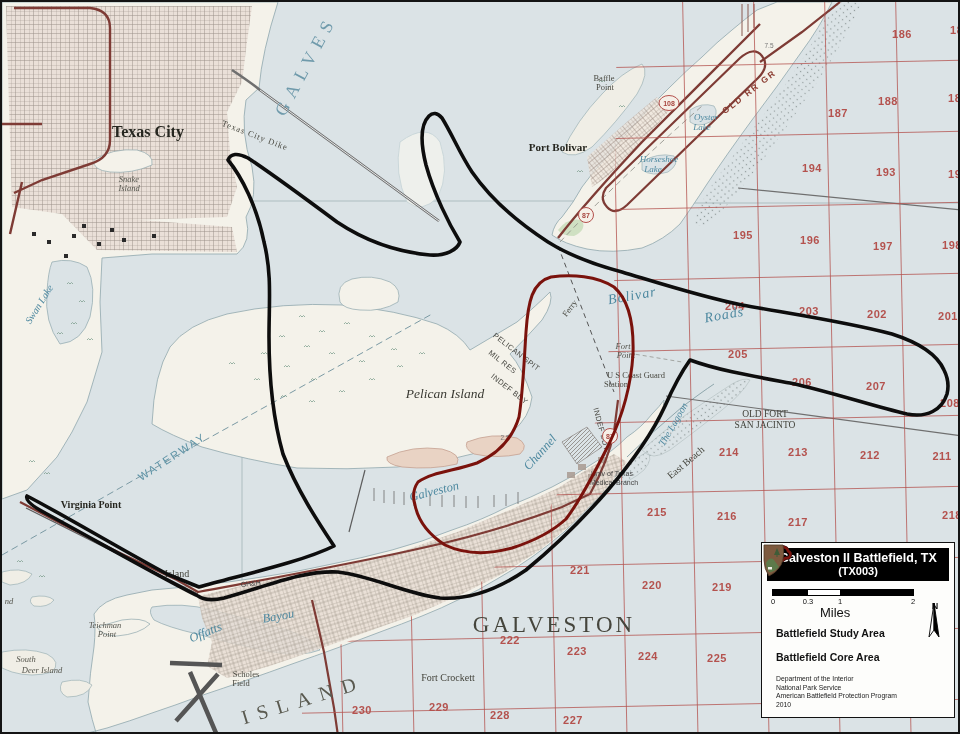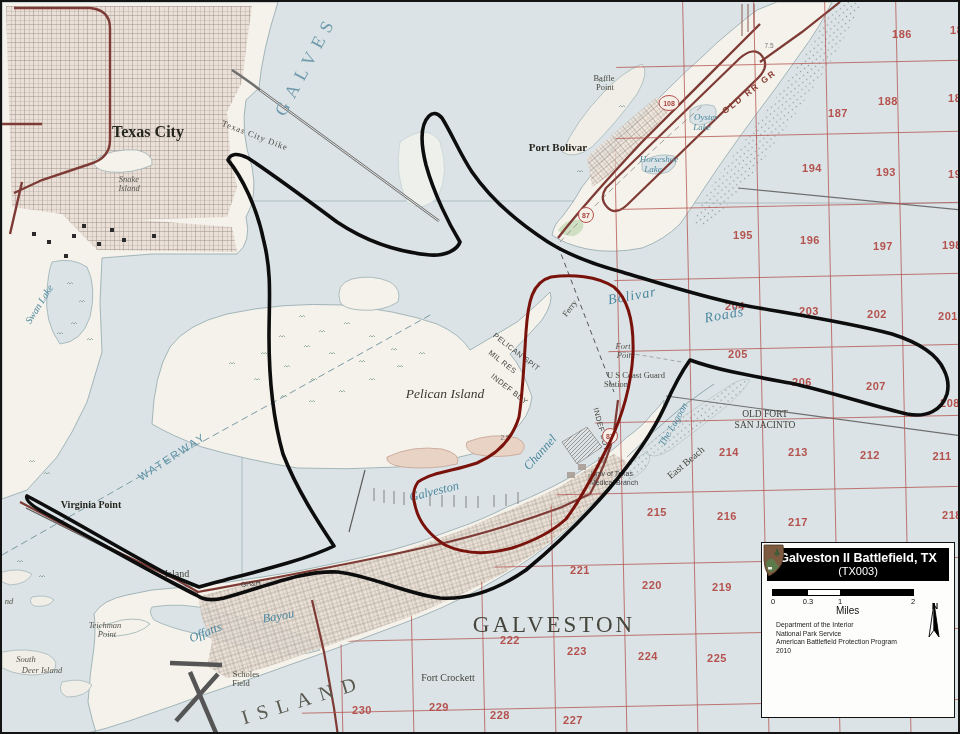--- a/index.html
+++ b/index.html
@@ -27,27 +27,27 @@
   .water-caps{font-family:"Liberation Sans",sans-serif;font-size:11px;fill:#5d92a5}
   .bay-big{font-size:18px;fill:#6f9aab}
   .road-lbl{font-family:"Liberation Sans",sans-serif;font-size:8.5px;font-weight:700;fill:#8a3b30}
   .gridnum{font-family:"Liberation Sans",sans-serif;font-size:11px;font-weight:600;fill:#b4524e;letter-spacing:.5px}
   .shield{font-family:"Liberation Sans",sans-serif;font-size:7px;font-weight:700;fill:#a8453f}
   
   .legend{position:absolute;left:759px;top:540px;width:194px;height:176px;background:#fdfdfb;
           border:1.6px solid #111;box-sizing:border-box;z-index:5;color:#111}
   .legend-title{margin:5px 5px 0 5px;background:#000;color:#fff;text-align:center;padding:3px 0 4px}
   .legend-title .l1{font-size:12.5px;font-weight:700;line-height:14px}
-  .legend-title .l2{font-size:11px;font-weight:400;line-height:12px}
+  .legend-title .l2{font-size:11px;font-weight:700;line-height:12px}
   .scalebar{position:relative;margin:8px 12px 0 10px;height:26px}
   .bar{position:relative;height:5px;border:1px solid #000;background:#000;width:140px}
   .bar .seg-w{position:absolute;left:35px;top:0;width:32px;height:5px;background:#fff}
   .ticks{position:relative;height:9px;width:142px;font-size:7.5px}
   .ticks span{position:absolute;transform:translateX(-50%);top:1px}
-  .miles{position:absolute;left:64px;top:16px;font-size:10px}
+  .miles{position:absolute;left:48px;top:16px;font-size:13px}
   .legend-items{margin:6px 8px 0 8px}
   .legend-row{display:flex;align-items:center;height:24px}
   .sym{width:32px;height:22px;flex:0 0 32px}
   .legend-row .lbl{font-size:10.5px;font-weight:700;margin-left:6px;white-space:nowrap}
   .north{position:absolute;right:10px;top:58px;width:18px;text-align:center}
   .north .n{font-size:9px;font-weight:700}
   .credits{display:flex;margin:6px 6px 0 8px}
   .credits .txt{font-size:6.8px;line-height:8.6px;margin-left:6px;color:#222}
 </style>
 </head>
@@ -285,20 +285,34 @@
     </div>
     <div class="miles">Miles</div>
   </div>
   <div class="north">
     <div class="n">N</div>
     <svg width="16" height="40" viewBox="0 0 14 40">
       <polygon points="7,2 2,36 7,29" fill="#fff" stroke="#000" stroke-width="0.9"></polygon>
       <polygon points="7,2 12,36 7,29" fill="#000" stroke="#000" stroke-width="0.9"></polygon>
     </svg>
   </div>
+  <div class="legend-items">
+    <div class="legend-row">
+      <svg class="sym" viewBox="0 0 32 22">
+        <path d="M4,11 C2,5 9,2 13,6 C16,2 25,3 26,8 C30,10 29,16 23,15 C21,19 13,20 11,16 C6,19 5,15 4,11 Z" fill="none" stroke="#0d0d0d" stroke-width="3.2" stroke-linejoin="round"></path>
+      </svg>
+      <span class="lbl">Battlefield Study Area</span>
+    </div>
+    <div class="legend-row">
+      <svg class="sym" viewBox="0 0 32 22">
+        <path d="M4,11 C2,5 9,2 13,6 C16,2 25,3 26,8 C30,10 29,16 23,15 C21,19 13,20 11,16 C6,19 5,15 4,11 Z" fill="none" stroke="#7a120c" stroke-width="2.6" stroke-linejoin="round"></path>
+      </svg>
+      <span class="lbl">Battlefield Core Area</span>
+    </div>
+  </div>
   <div class="credits">
     <svg width="24" height="34" viewBox="0 0 24 34">
       <path d="M2,2 H21 Q23,14 19,22 Q14,30 7,33 Q2,26 2,17 Z" fill="#7d5a3f" stroke="#4e3a28" stroke-width="0.8"></path>
       <path d="M4,20 Q8,13 12,17 L17,24 Q11,30 7,29 Q4,25 4,20 Z" fill="#5d7a4a"></path>
       <path d="M15,5 L18,12 L12,12 Z M14.5,12 h1 v2 h-1 Z" fill="#3f5c38"></path>
       <rect x="6" y="24" width="4" height="2.5" fill="#f2efe8"></rect>
     </svg>
     <div class="txt">
       <div>Department of the Interior</div>
       <div>National Park Service</div>

